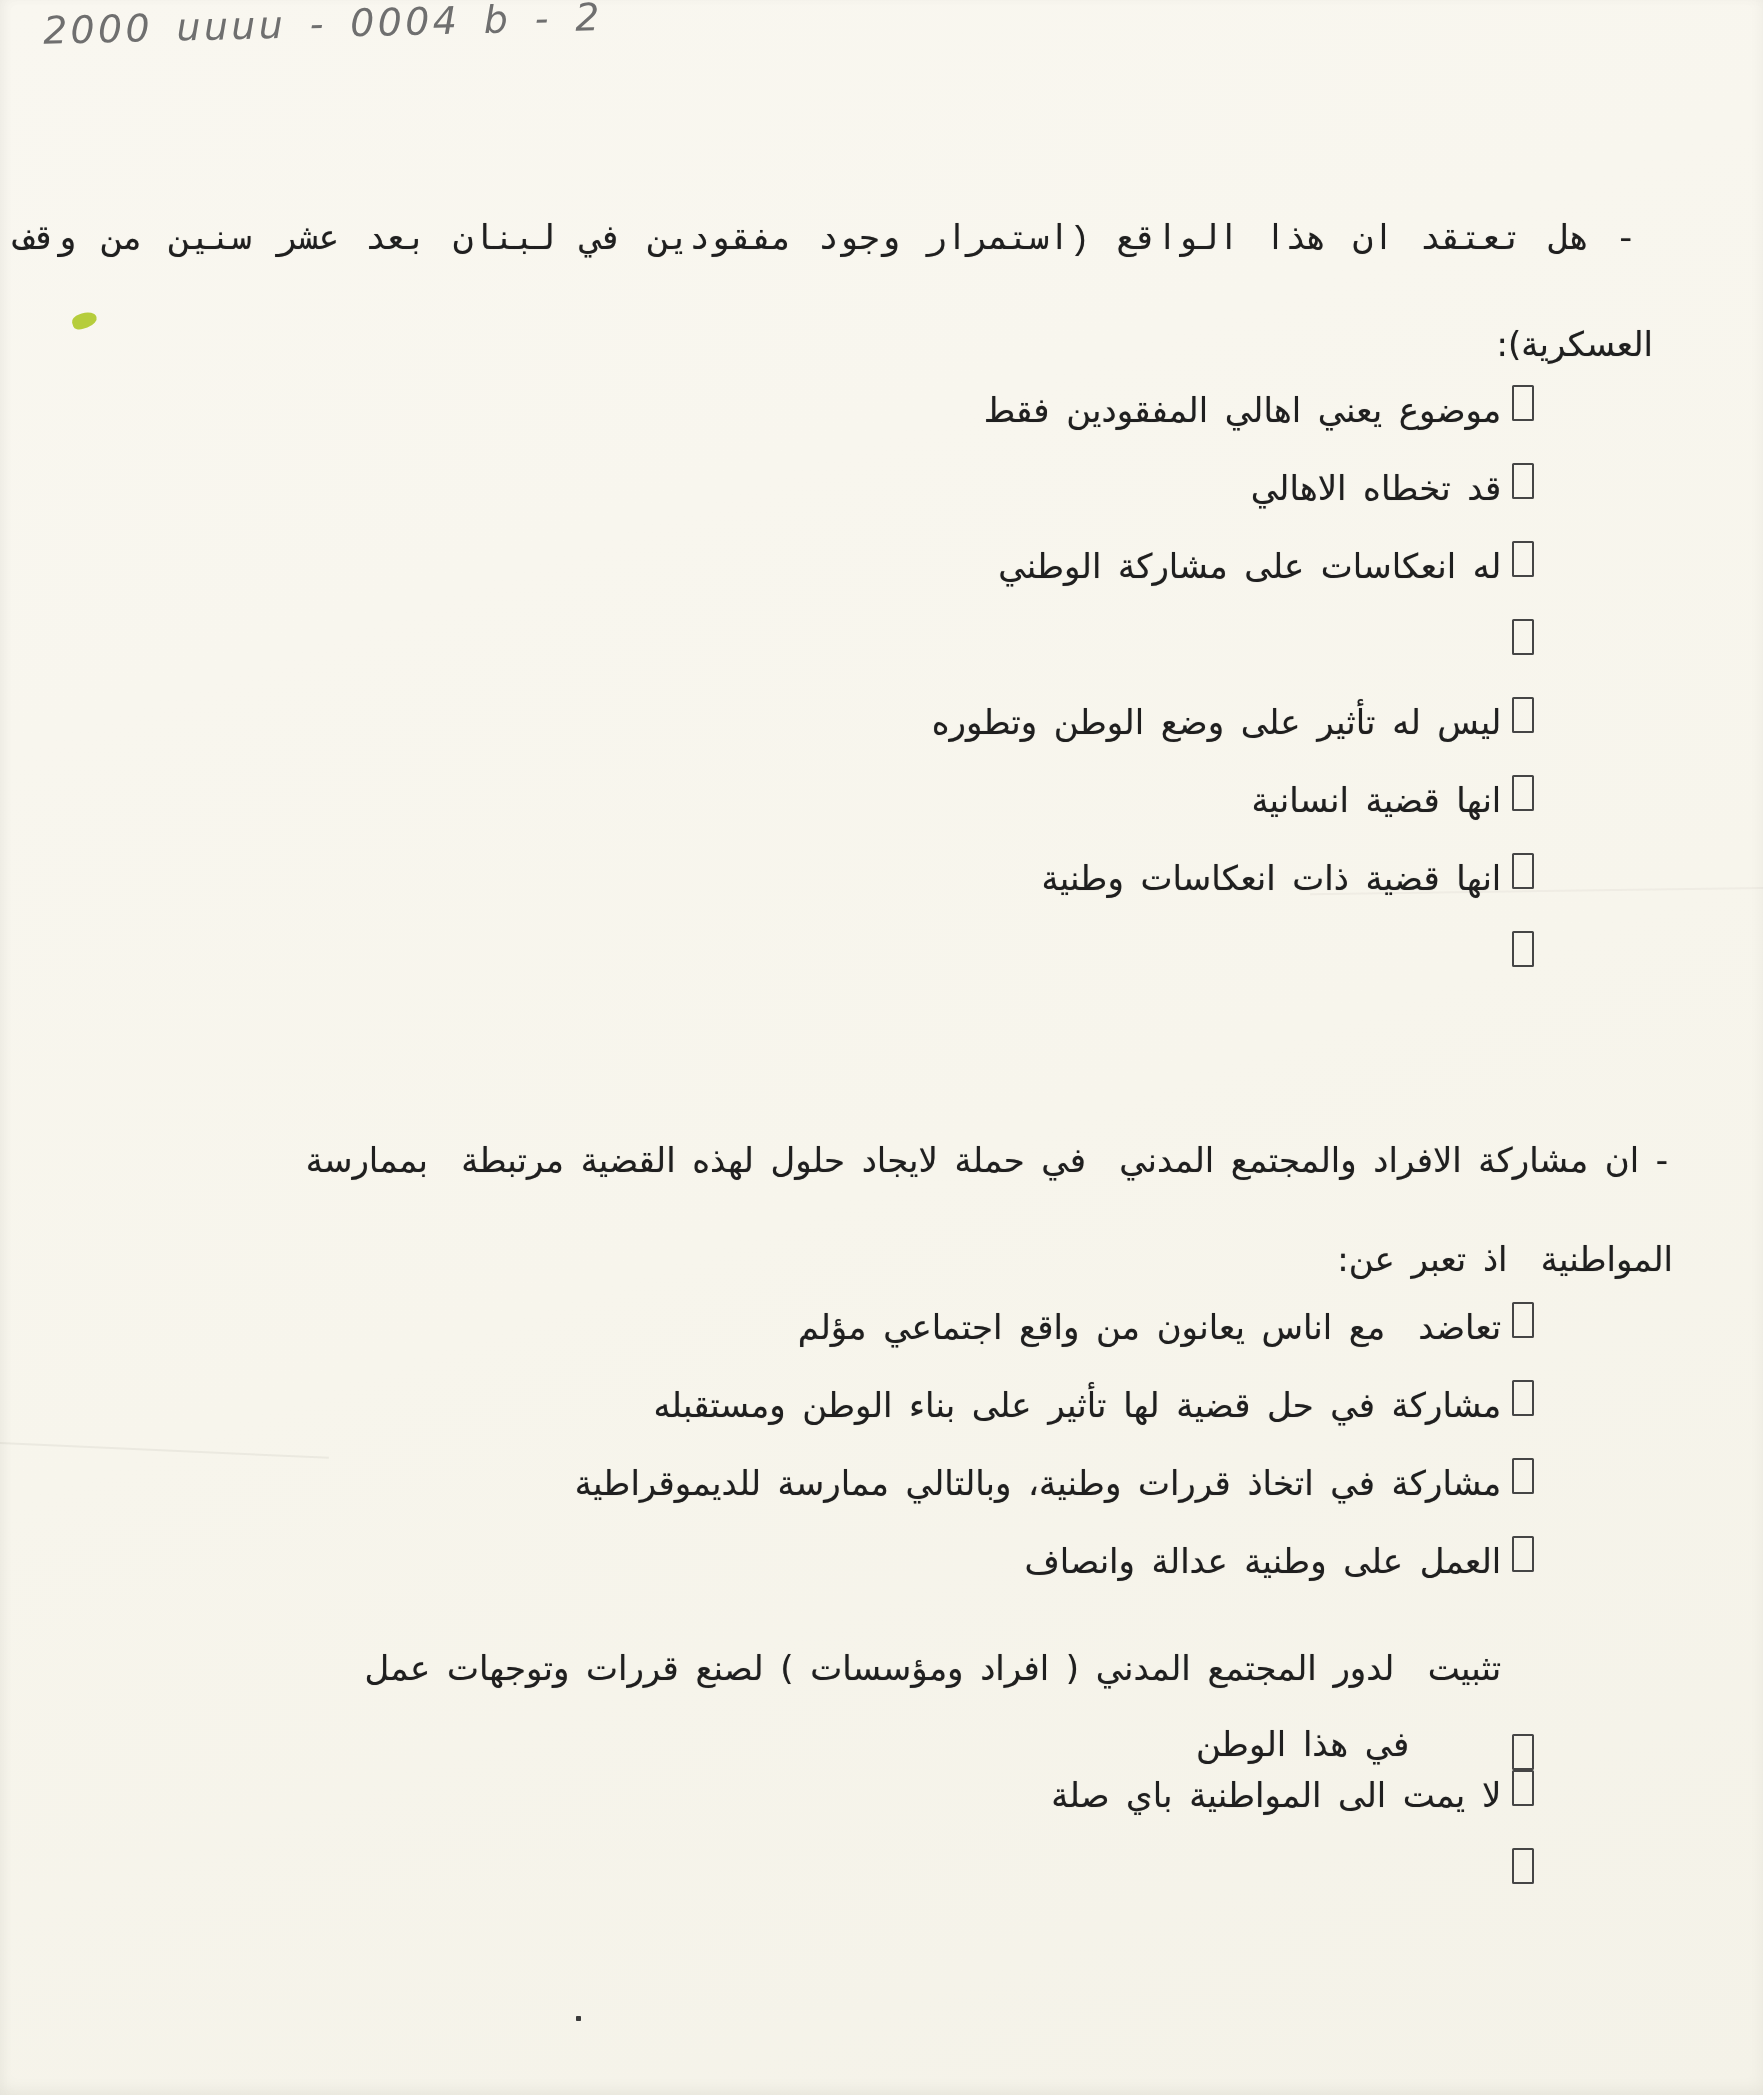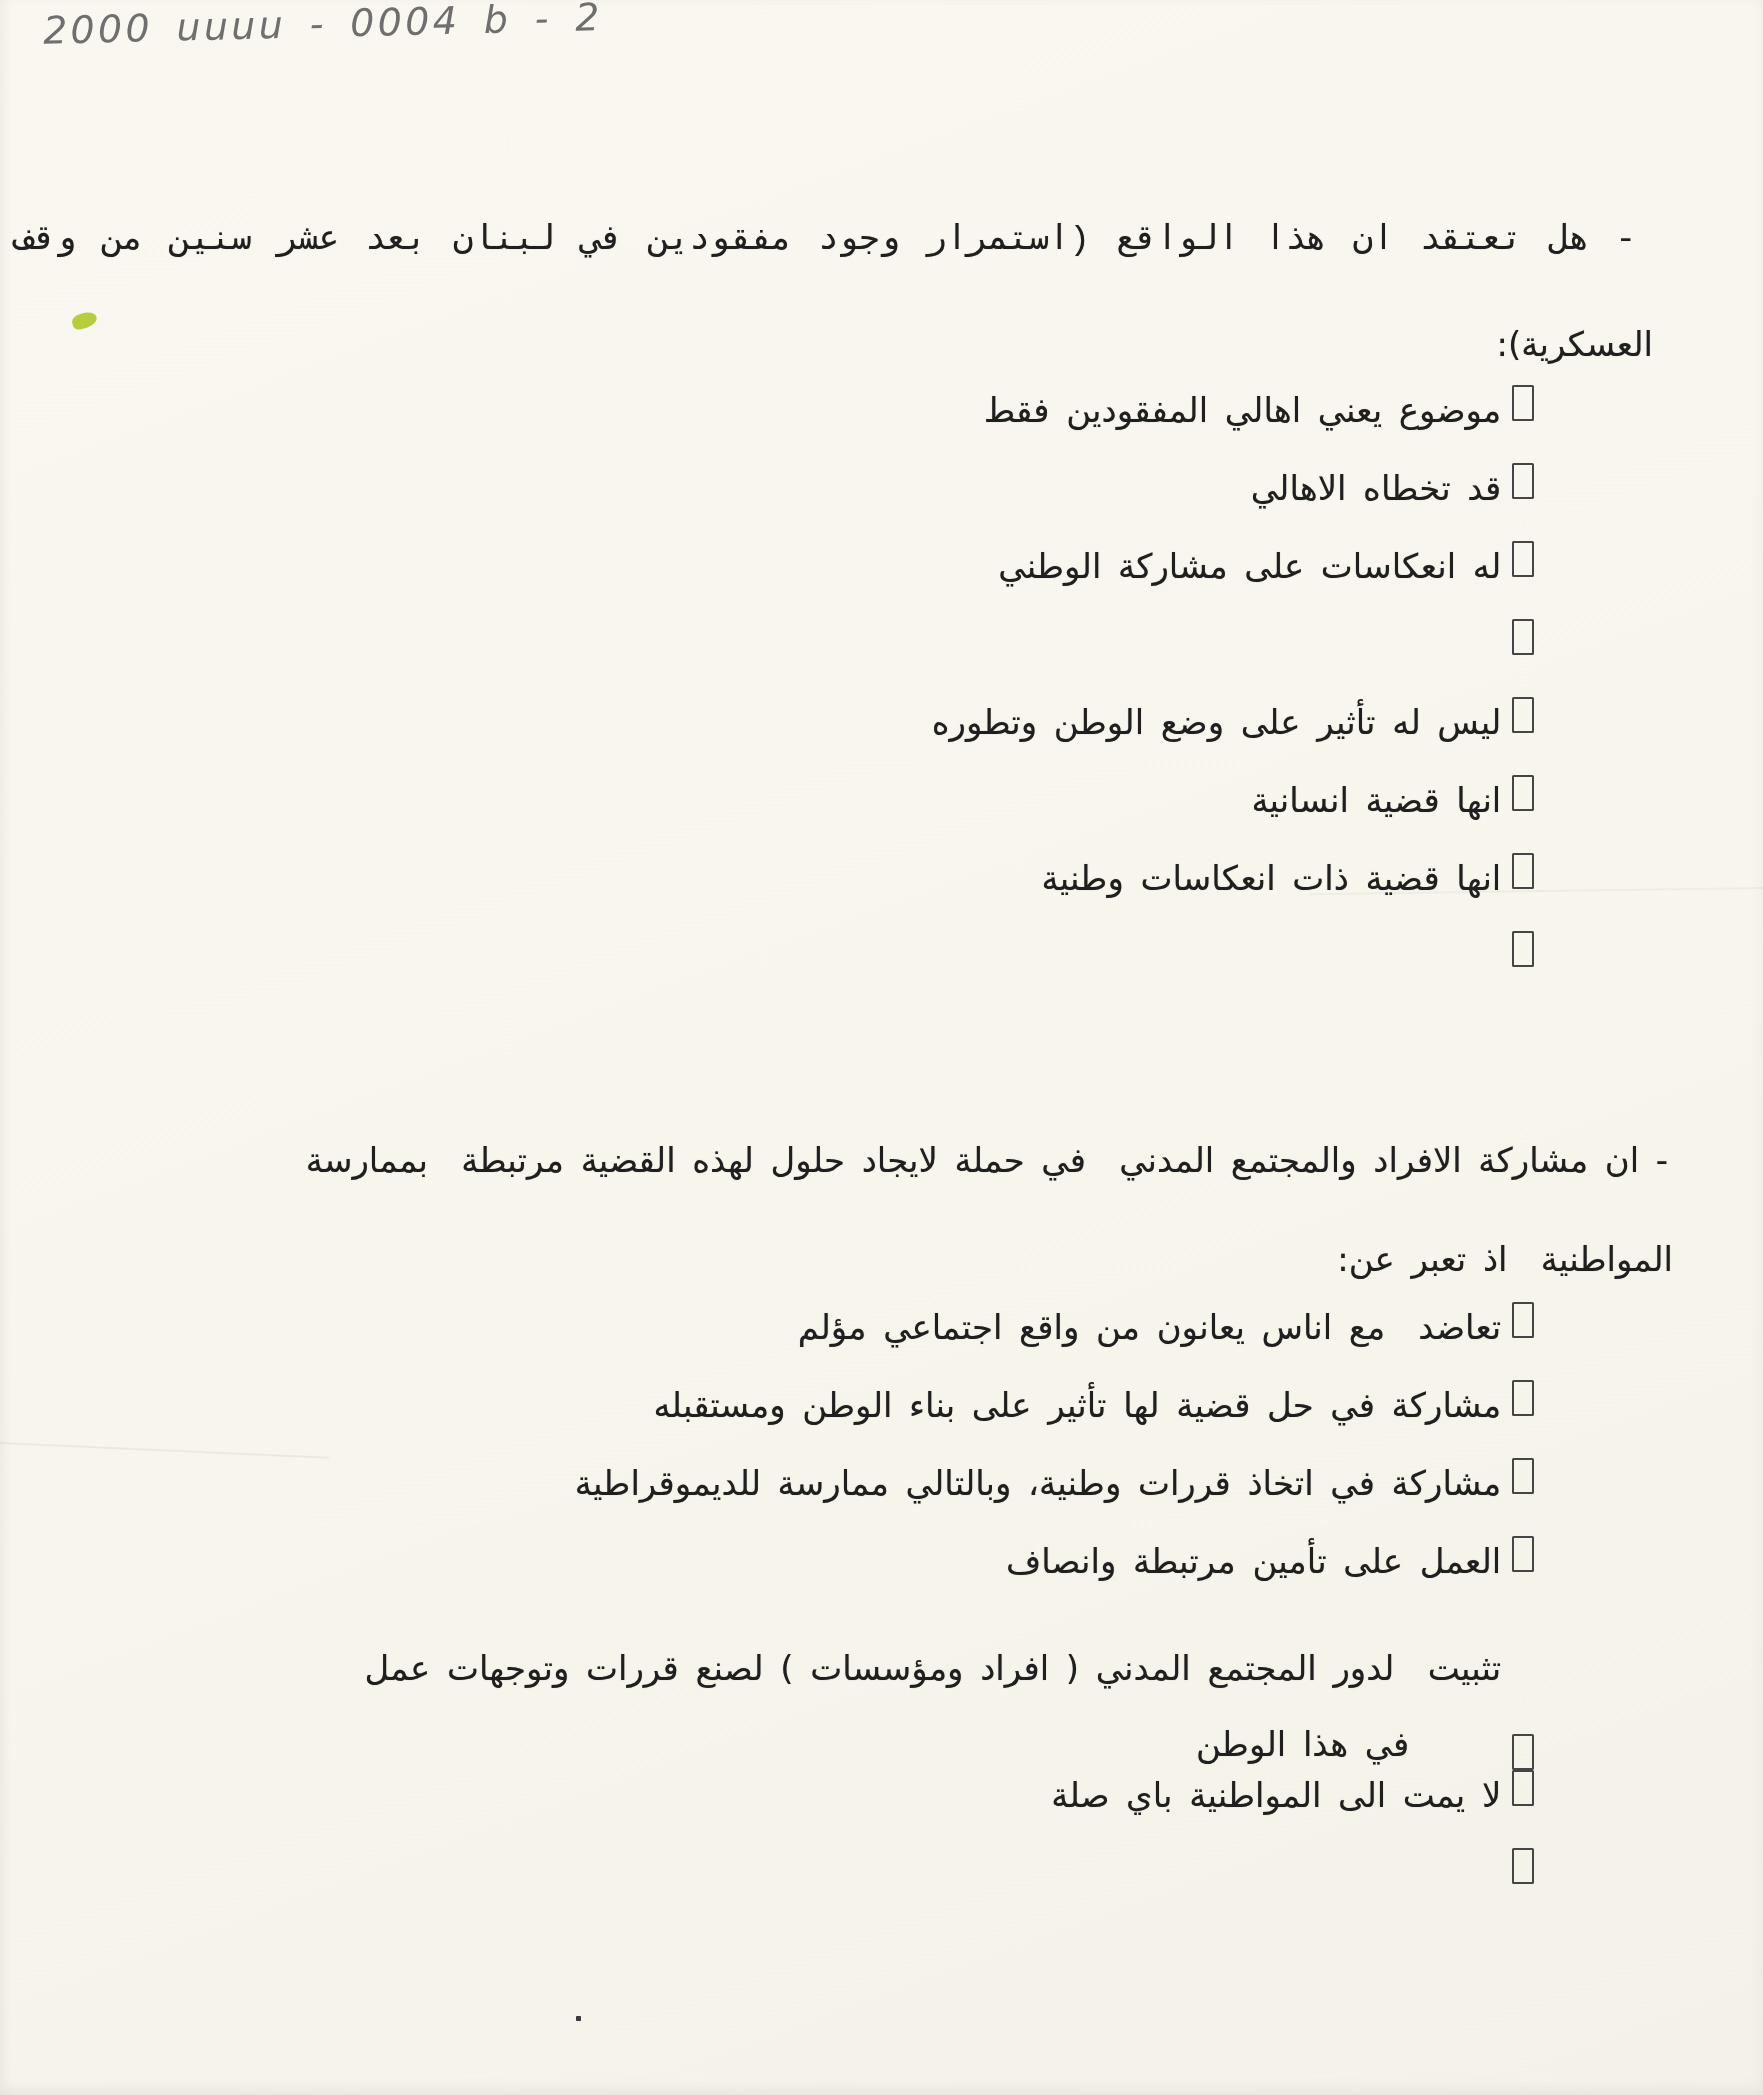--- a/index.html
+++ b/index.html
@@ -211,21 +211,21 @@
       </div>
       <div class="row">
         <span class="box"></span>
         <div class="lbl">
           <div class="l1">مشاركة في اتخاذ قررات وطنية، وبالتالي ممارسة للديموقراطية</div>
         </div>
       </div>
       <div class="row">
         <span class="box"></span>
         <div class="lbl">
-          <div class="l1">العمل على تأمين مرتبطة وانصاف</div>
+          <div class="l1">العمل على وطنية عدالة وانصاف</div>
         </div>
       </div>
       <div class="row two-line">
         <span class="box"></span>
         <div class="lbl">
           <div class="l1">تثبيت  لدور المجتمع المدني ( افراد ومؤسسات ) لصنع قررات وتوجهات عمل</div>
           <div class="l2">في هذا الوطن</div>
         </div>
       </div>
       <div class="row">

